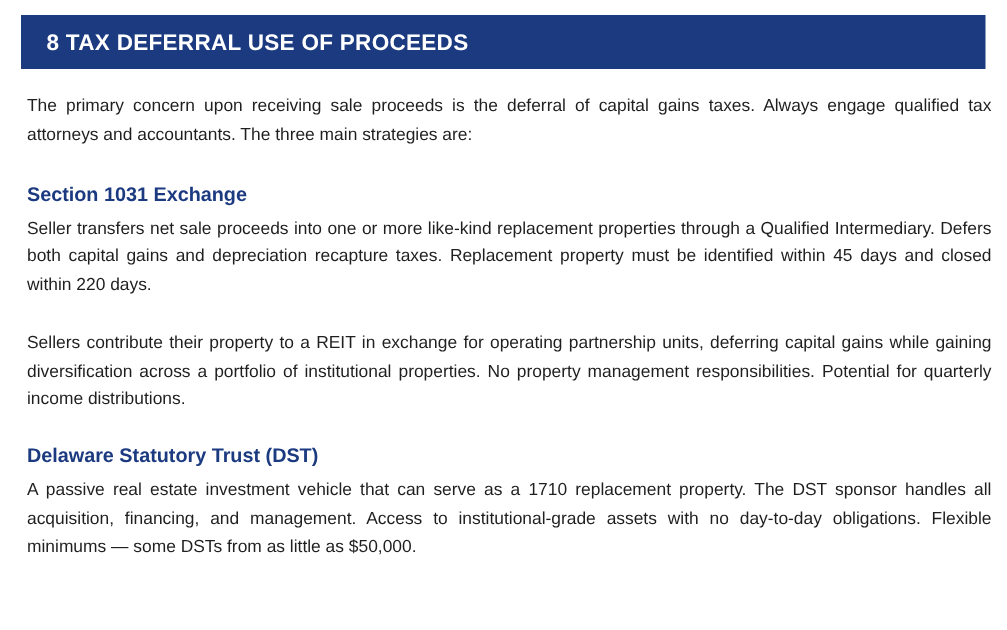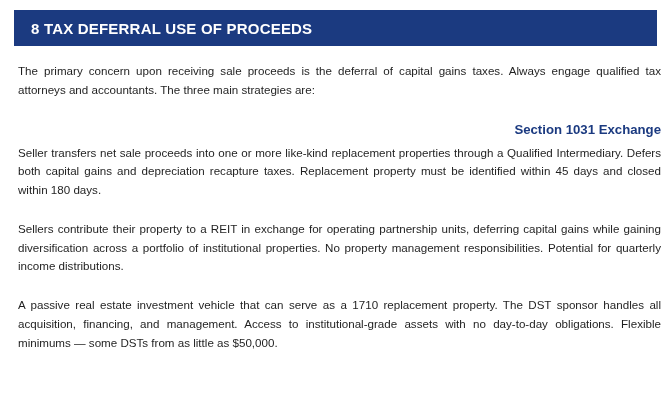--- a/index.html
+++ b/index.html
@@ -50,21 +50,20 @@
     line-height: 1.62;
     color: #1f1f1f;
     text-align: justify;
     text-justify: inter-word;
   }
   h3.sub-head {
     margin: 0;
     font-size: 13.2px;
     font-weight: bold;
     color: #1b3a80;
-    text-align: right;
   }
   .block-intro {
     margin-bottom: 22px;
   }
   .block {
     margin-bottom: 20px;
   }
   .block h3.sub-head {
     margin-bottom: 7px;
   }
@@ -82,25 +81,26 @@
   </div>
 
   <div class="content">
 
     <div class="block-intro">
       <p class="body-text">The primary concern upon receiving sale proceeds is the deferral of capital gains taxes. Always engage qualified tax attorneys and accountants. The three main strategies are:</p>
     </div>
 
     <div class="block">
       <h3 class="sub-head">Section 1031 Exchange</h3>
-      <p class="body-text">Seller transfers net sale proceeds into one or more like-kind replacement properties through a Qualified Intermediary. Defers both capital gains and depreciation recapture taxes. Replacement property must be identified within 45 days and closed within 180 days.</p>
+      <p class="body-text">Seller transfers net sale proceeds into one or more like-kind replacement properties through a Qualified Intermediary. Defers both capital gains and depreciation recapture taxes. Replacement property must be identified within 45 days and closed within 220 days.</p>
     </div>
 
     <div class="block">
       <p class="body-text">Sellers contribute their property to a REIT in exchange for operating partnership units, deferring capital gains while gaining diversification across a portfolio of institutional properties. No property management responsibilities. Potential for quarterly income distributions.</p>
     </div>
 
     <div class="block">
+      <h3 class="sub-head">Delaware Statutory Trust (DST)</h3>
       <p class="body-text">A passive real estate investment vehicle that can serve as a 1710 replacement property. The DST sponsor handles all acquisition, financing, and management. Access to institutional-grade assets with no day-to-day obligations. Flexible minimums — some DSTs from as little as $50,000.</p>
     </div>
 
   </div>
 </div>
 
 </body></html>

